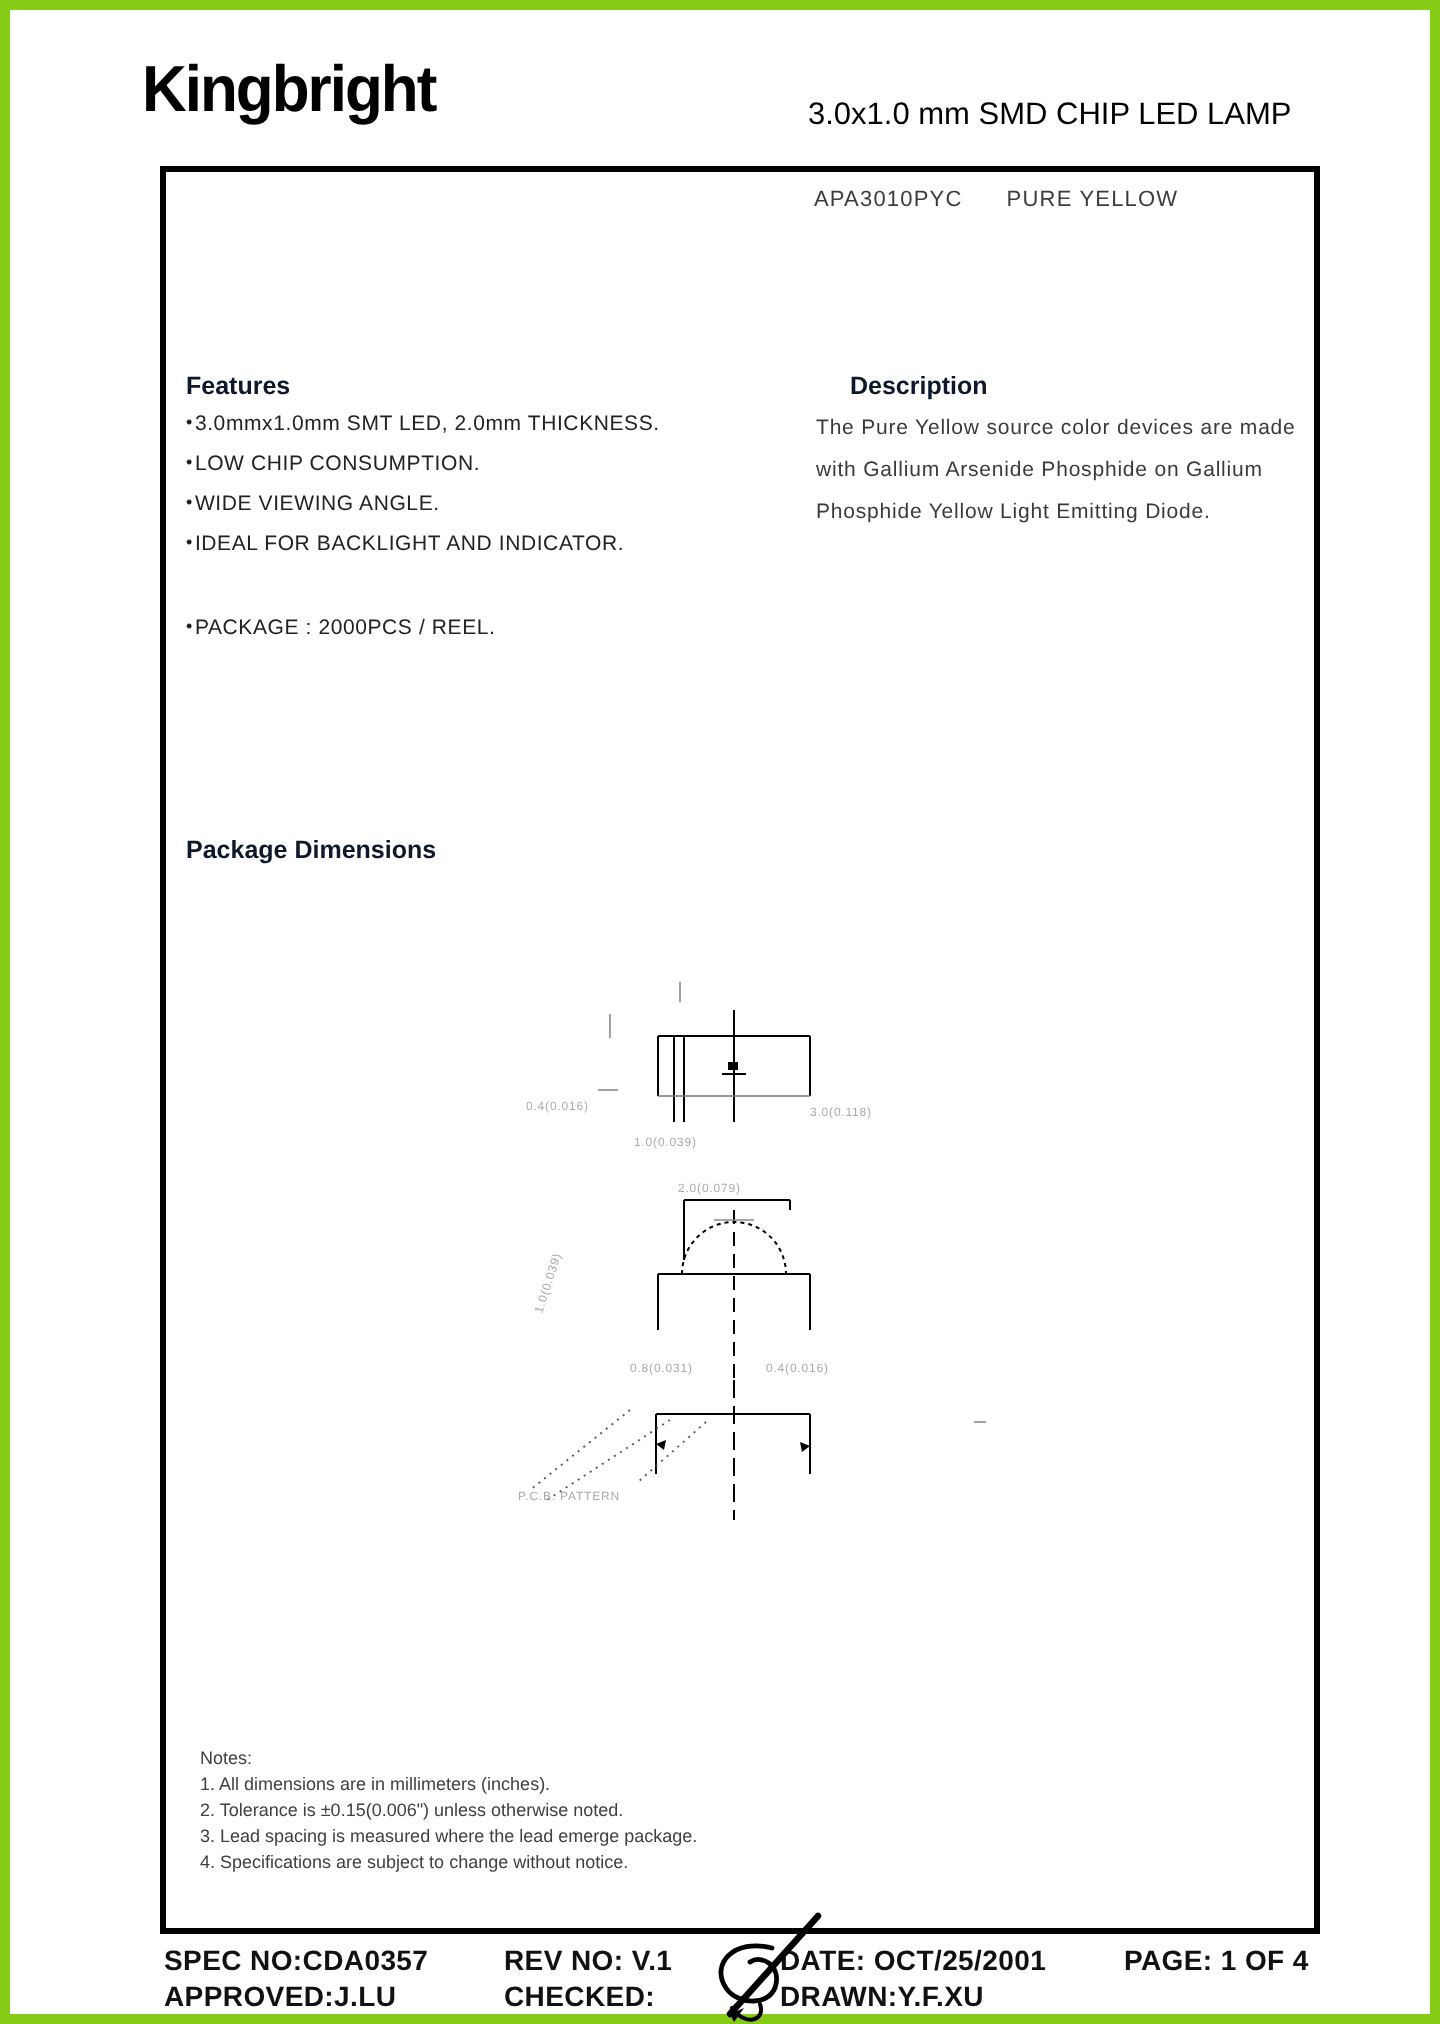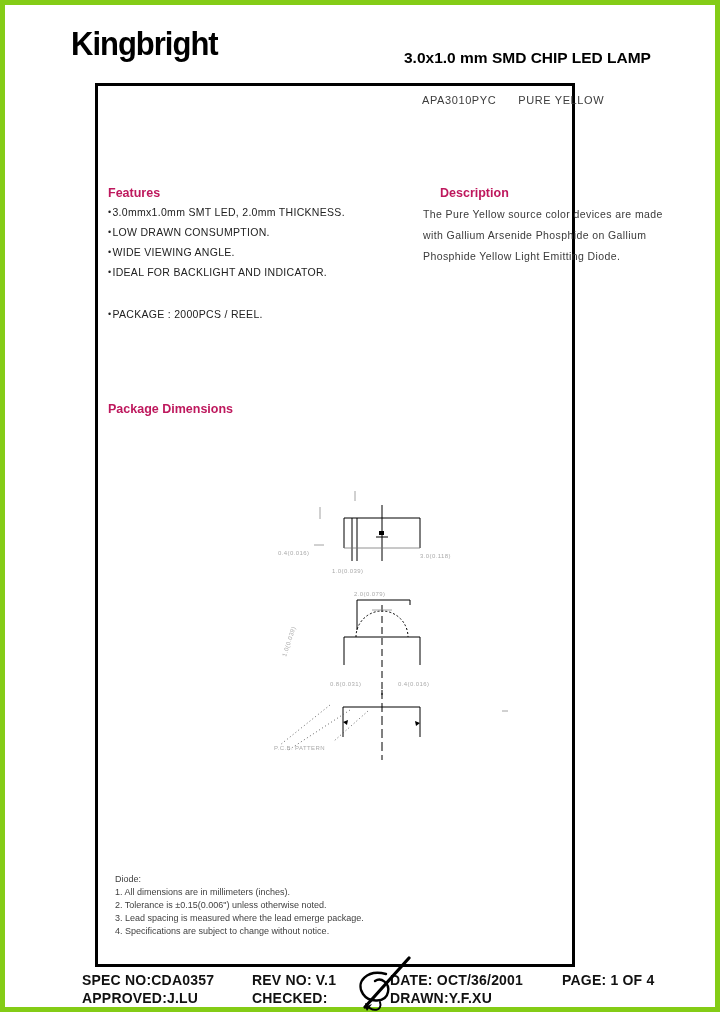--- a/index.html
+++ b/index.html
@@ -6,36 +6,36 @@
   body{
     width:720px;height:1012px;position:relative;background:#ffffff;
     font-family:"Liberation Sans", sans-serif;color:#1a1a1a;overflow:hidden;
   }
   .page{position:absolute;inset:0;border:5px solid #84cc16;box-sizing:border-box;}
   .logo{
     position:absolute;left:66px;top:22px;font-size:31px;font-weight:800;
     letter-spacing:-1px;color:#000;transform:scaleY(1.05);
   }
   .doc-title{
-    position:absolute;left:399px;top:44px;font-size:15.5px;font-weight:700;color:#000;
+    position:absolute;left:399px;top:44px;font-size:15.5px;font-weight:400;color:#000;
     letter-spacing:0px;white-space:nowrap;
   }
   .content-box{
-    position:absolute;left:75px;top:78px;width:480px;height:884px;
-    border:3px solid #000;box-sizing:border-box;margin-left:15px;
+    position:absolute;left:75px;top:78px;width:580px;height:884px;
+    border:3px solid #000;box-sizing:border-box;
   }
   .part-line{
     position:absolute;left:324px;top:8px;font-size:11px;color:#3c3c3c;
     letter-spacing:0.6px;white-space:nowrap;
   }
   .part-line .gap{display:inline-block;width:22px;}
-  .sec-heading{position:absolute;font-size:12.5px;font-weight:700;color:#be185d;white-space:nowrap;}
+  .sec-heading{position:absolute;font-size:12.5px;font-weight:700;color:#0f172a;white-space:nowrap;}
   .h-features{left:10px;top:100px;}
   .h-description{left:342px;top:100px;}
-  .h-pkgdim{left:10px;top:316px;}
+  .h-pkgdim{left:10px;top:332px;}
   .feature-item{
     position:absolute;left:10px;font-size:10.5px;color:#222;letter-spacing:0.3px;white-space:nowrap;
   }
   .feature-item .bullet{font-size:9px;vertical-align:1px;margin-right:1px;}
   .desc-line{
     position:absolute;left:325px;font-size:10.5px;color:#3a3a3a;letter-spacing:0.4px;white-space:nowrap;
   }
   .notes{position:absolute;left:17px;top:787px;font-size:9px;color:#3f3f3f;line-height:13px;}
   .notes div{white-space:nowrap;}
   .drawing{position:absolute;left:174px;top:393px;}
@@ -54,21 +54,21 @@
   <div class="logo">Kingbright</div>
   <div class="doc-title">3.0x1.0 mm SMD CHIP LED LAMP</div>
 
   <div class="content-box">
 
     <div class="part-line"><span>APA3010PYC</span><span class="gap"></span><span>PURE YELLOW</span></div>
 
     <div class="sec-heading h-features">Features</div>
 
     <div class="feature-item" style="top:120px"><span class="bullet">•</span><span>3.0mmx1.0mm SMT LED, 2.0mm THICKNESS.</span></div>
-    <div class="feature-item" style="top:140px"><span class="bullet">•</span><span>LOW  DRAWN  CONSUMPTION.</span></div>
+    <div class="feature-item" style="top:140px"><span class="bullet">•</span><span>LOW  CHIP  CONSUMPTION.</span></div>
     <div class="feature-item" style="top:160px"><span class="bullet">•</span><span>WIDE  VIEWING  ANGLE.</span></div>
     <div class="feature-item" style="top:180px"><span class="bullet">•</span><span>IDEAL FOR  BACKLIGHT  AND  INDICATOR.</span></div>
     <div class="feature-item" style="top:222px"><span class="bullet">•</span><span>PACKAGE : 2000PCS / REEL.</span></div>
 
     <div class="sec-heading h-description">Description</div>
     <div class="desc-line" style="top:122px">The  Pure  Yellow  source  color  devices  are  made</div>
     <div class="desc-line" style="top:143px">with  Gallium Arsenide Phosphide on Gallium</div>
     <div class="desc-line" style="top:164px">Phosphide Yellow Light Emitting Diode.</div>
 
     <div class="sec-heading h-pkgdim">Package Dimensions</div>
@@ -122,31 +122,31 @@
       <g stroke="#555" stroke-width="0.9" stroke-dasharray="1 2.6">
         <line x1="58" y1="226" x2="8" y2="266"></line>
         <line x1="78" y1="231" x2="15" y2="272"></line>
         <line x1="96" y1="232" x2="62" y2="262"></line>
       </g>
       <line x1="230" y1="232" x2="236" y2="232" stroke="#8a8a8a" stroke-width="0.8"></line>
       <text class="annot" x="2" y="271">P.C.B.  PATTERN</text>
     </svg>
 
     <div class="notes">
-      <div>Diode:</div>
+      <div>Notes:</div>
       <div>1. All dimensions are  in millimeters (inches).</div>
       <div>2. Tolerance is ±0.15(0.006") unless otherwise noted.</div>
       <div>3. Lead spacing is measured where the lead emerge package.</div>
       <div>4. Specifications are subject  to change without  notice.</div>
     </div>
   </div>
 
   <div class="footer-item" style="left:77px;top:967px">SPEC NO:CDA0357</div>
   <div class="footer-item" style="left:247px;top:967px">REV NO: V.1</div>
-  <div class="footer-item" style="left:385px;top:967px">DATE: OCT/36/2001</div>
+  <div class="footer-item" style="left:385px;top:967px">DATE: OCT/25/2001</div>
   <div class="footer-item" style="left:557px;top:967px">PAGE:  1 OF 4</div>
   <div class="footer-item" style="left:77px;top:985px">APPROVED:J.LU</div>
   <div class="footer-item" style="left:247px;top:985px">CHECKED:</div>
   <div class="footer-item" style="left:385px;top:985px">DRAWN:Y.F.XU</div>
 
   <svg class="signature" width="62" height="58" viewBox="0 0 62 58">
     <path d="M57,2 L13,51" stroke="#000" stroke-width="3.2" fill="none" stroke-linecap="round"></path>
     <path d="M13,51 l7,-3 l-5,7 z" fill="#000"></path>
     <path d="M34,18 C15,13 3,26 11,38 C17,47 34,47 36,36 C38,27 29,21 23,25" stroke="#000" stroke-width="2.4" fill="none" stroke-linecap="round"></path>
     <path d="M14,48 C20,57 31,55 28,46" stroke="#000" stroke-width="2" fill="none" stroke-linecap="round"></path>

